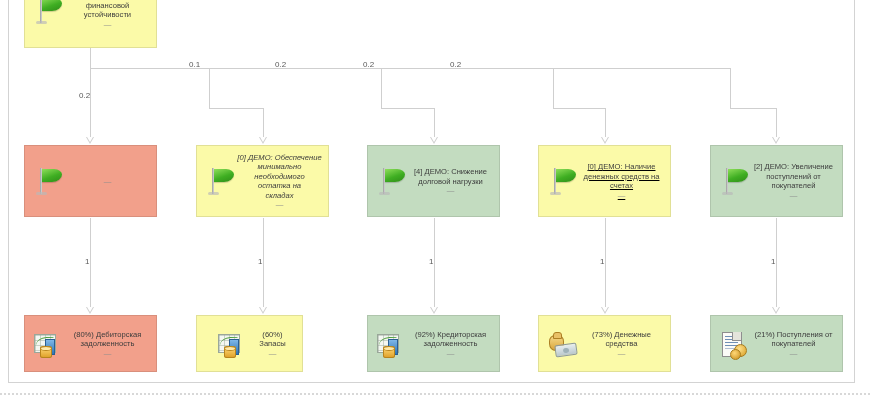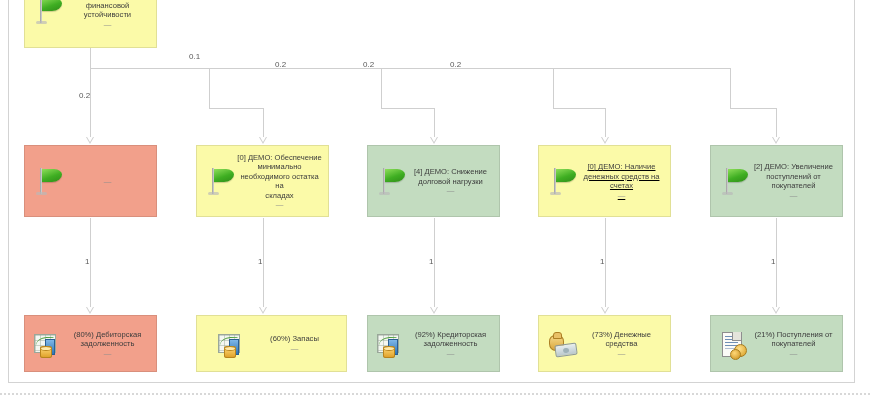--- a/index.html
+++ b/index.html
@@ -160,21 +160,21 @@
   <div class="ln h" style="left:553px;top:108px;width:52px;"></div>
   <div class="ln v" style="left:605px;top:108px;height:30px;"></div>
   <div class="arrow" style="left:601px;top:137px;"></div>
 
   <div class="ln v" style="left:730px;top:68px;height:40px;"></div>
   <div class="ln h" style="left:730px;top:108px;width:46px;"></div>
   <div class="ln v" style="left:776px;top:108px;height:30px;"></div>
   <div class="arrow" style="left:772px;top:137px;"></div>
 
   <div class="elabel" style="left:79px;top:91px;">0.2</div>
-  <div class="elabel" style="left:189px;top:52px;">0.1</div>
+  <div class="elabel" style="left:189px;top:60px;">0.1</div>
   <div class="elabel" style="left:275px;top:60px;">0.2</div>
   <div class="elabel" style="left:363px;top:60px;">0.2</div>
   <div class="elabel" style="left:450px;top:60px;">0.2</div>
 
   <div class="ln v" style="left:90px;top:218px;height:90px;"></div>
   <div class="arrow" style="left:86px;top:307px;"></div>
   <div class="elabel" style="left:85px;top:257px;">1</div>
 
   <div class="ln v" style="left:263px;top:218px;height:90px;"></div>
   <div class="arrow" style="left:259px;top:307px;"></div>
@@ -204,21 +204,21 @@
 
   <div class="node c-red" style="left:24px;top:145px;width:133px;height:72px;">
     <div class="ico">
       <div class="flag-pole"></div>
         <div class="flag-cloth"></div>
         <div class="flag-base"></div>
     </div>
     <div class="txt"><span class="dash">—</span></div>
   </div>
 
-  <div class="node c-yellow" style="left:196px;top:145px;width:133px;height:72px;">
+  <div class="node c-yellow" style="left:196px;top:145px;width:133px;height:72px;font-style:italic;">
     <div class="ico">
       <div class="flag-pole"></div>
         <div class="flag-cloth"></div>
         <div class="flag-base"></div>
     </div>
     <div class="txt"><span>[0] ДЕМО: Обеспечение
 минимально
 необходимого остатка на
 складах</span><span class="dash">—</span></div>
   </div>
@@ -261,21 +261,21 @@
           <div class="ch-grid"></div>
           <div class="ch-line"></div>
         </div>
       <div class="ch-bar"></div>
         <div class="ch-cyl"></div>
     </div>
     <div class="txt"><span>(80%) Дебиторская
 задолженность</span><span class="dash">—</span></div>
   </div>
 
-  <div class="node c-yellow" style="left:196px;top:315px;width:151px;height:57px;padding-left:12px;">
+  <div class="node c-yellow" style="left:196px;top:315px;width:107px;height:57px;padding-left:12px;">
     <div class="ico">
       <div class="ch-frame">
           <div class="ch-grid"></div>
           <div class="ch-line"></div>
         </div>
       <div class="ch-bar"></div>
         <div class="ch-cyl"></div>
     </div>
     <div class="txt"><span>(60%) Запасы</span><span class="dash">—</span></div>
   </div>

